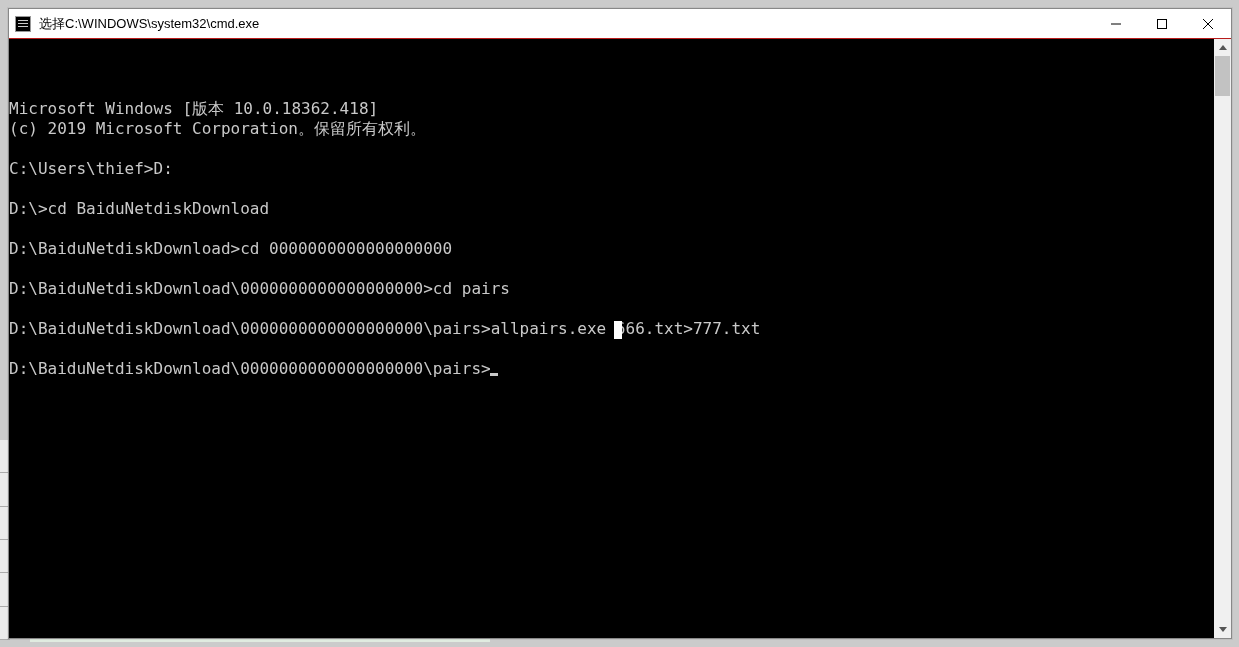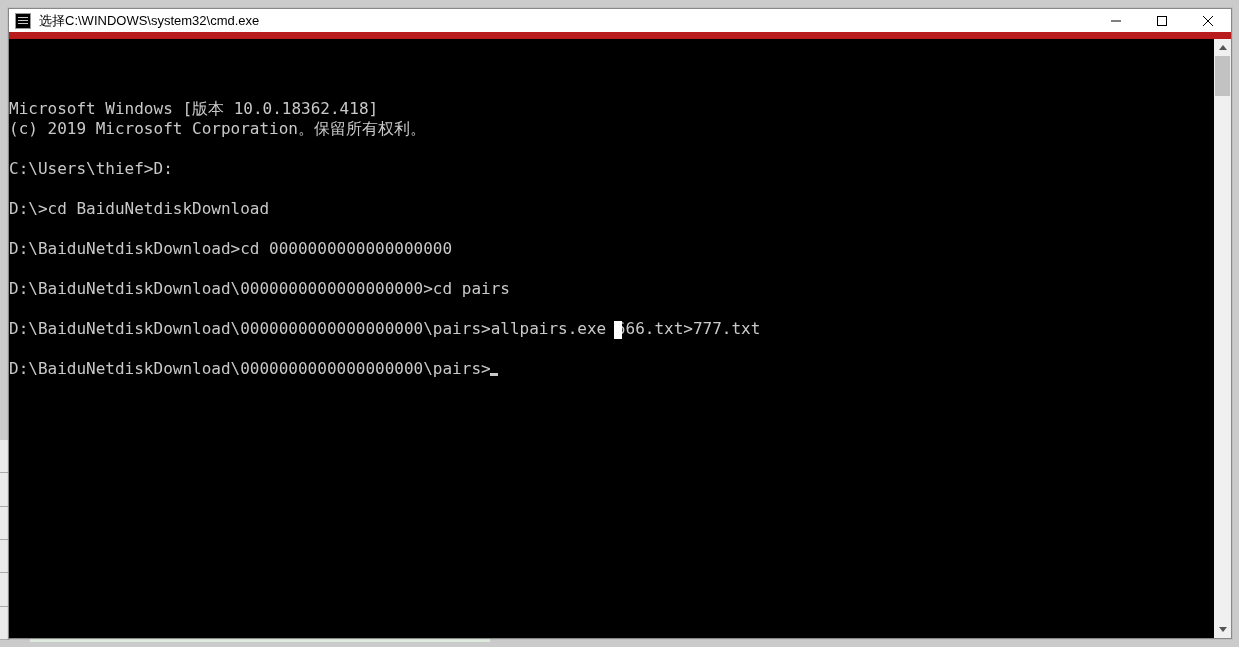--- a/index.html
+++ b/index.html
@@ -30,21 +30,21 @@
       border: 1px solid #888;
       display: flex; flex-direction: column;
       box-shadow: 0 0 0 1px rgba(0,0,0,.05);
     }
 
     .titlebar {
       height: 30px;
       background: #fff;
       display: flex; align-items: center;
       padding-left: 6px;
-      border-bottom: 7px solid #b91c1c;
+      border-bottom: 1px solid #b91c1c;
     }
     .titlebar .app-icon {
       width: 16px; height: 16px;
       background: #000; position: relative;
       margin-right: 8px;
       border:1px solid #999;
     }
     .titlebar .app-icon::before{
       content:""; position:absolute; left:2px; top:3px; width:10px; height:1px; background:#c9c9c9;
       box-shadow:0 3px 0 #c9c9c9,0 6px 0 #c9c9c9;

